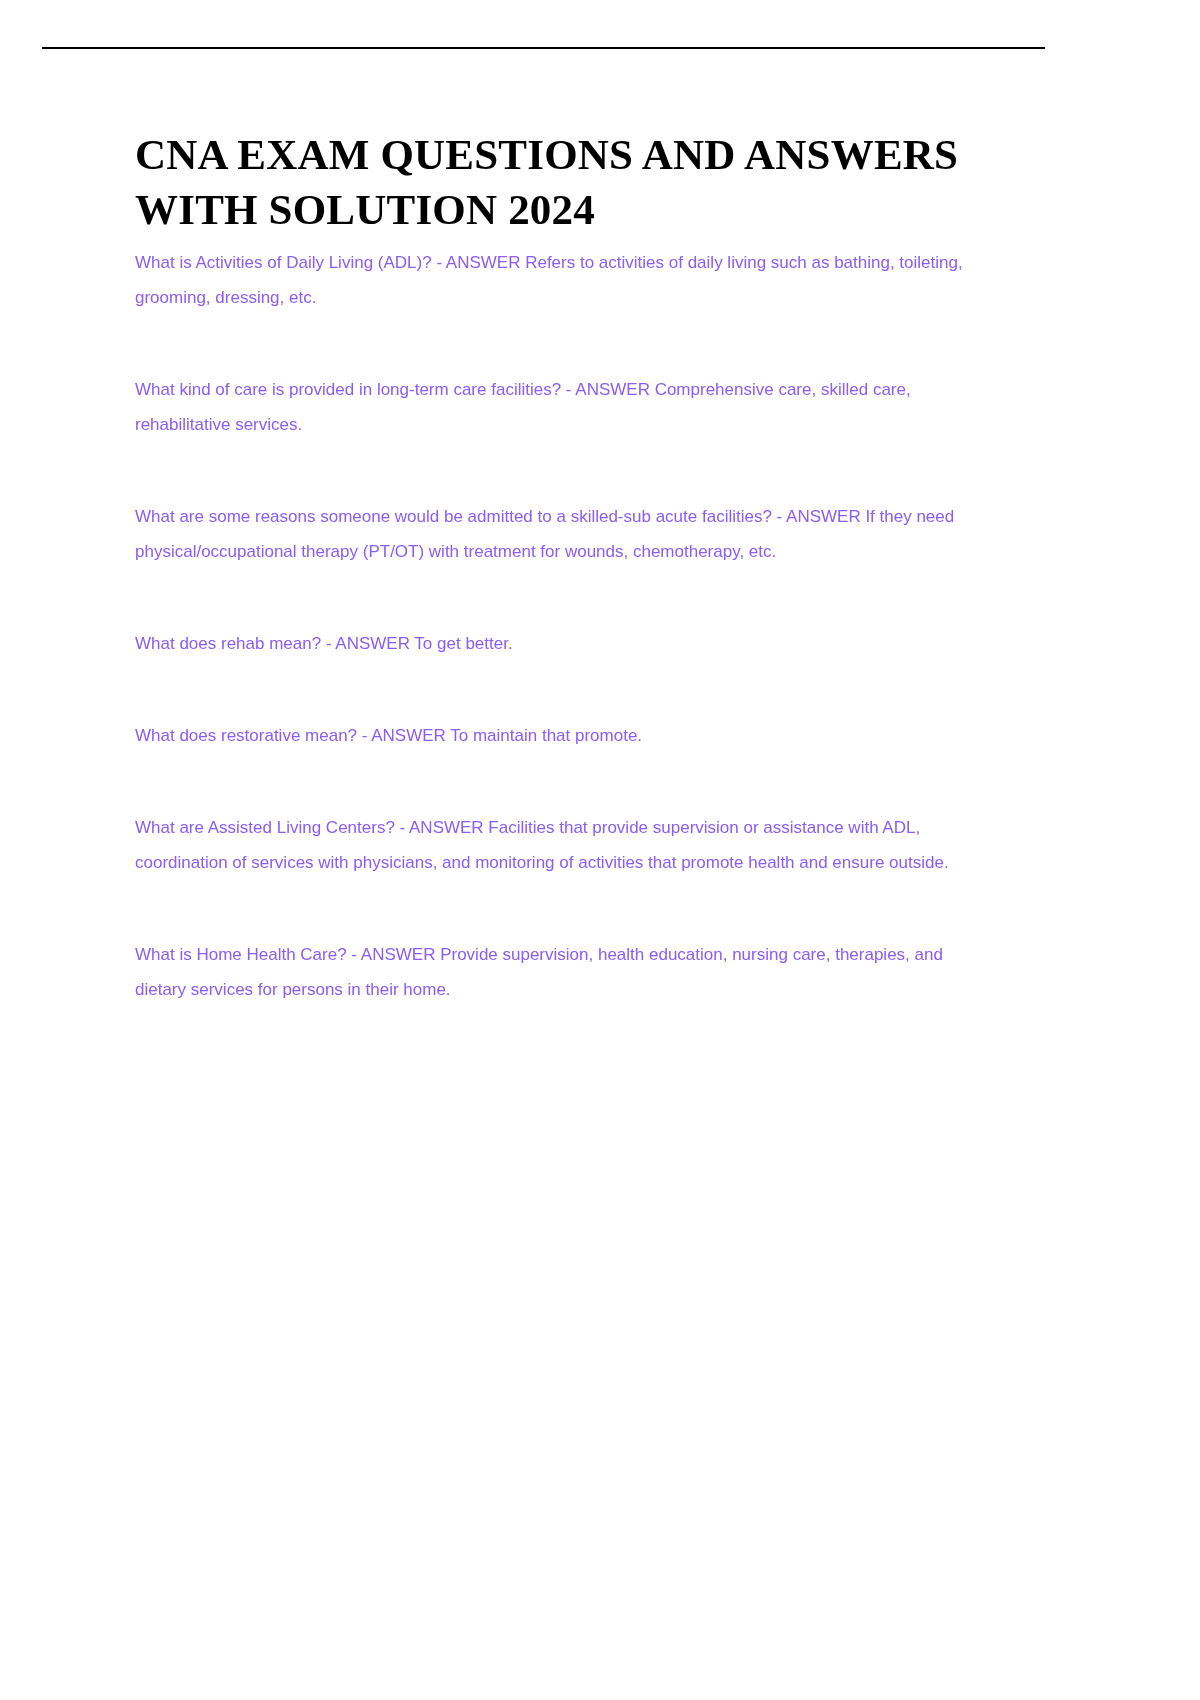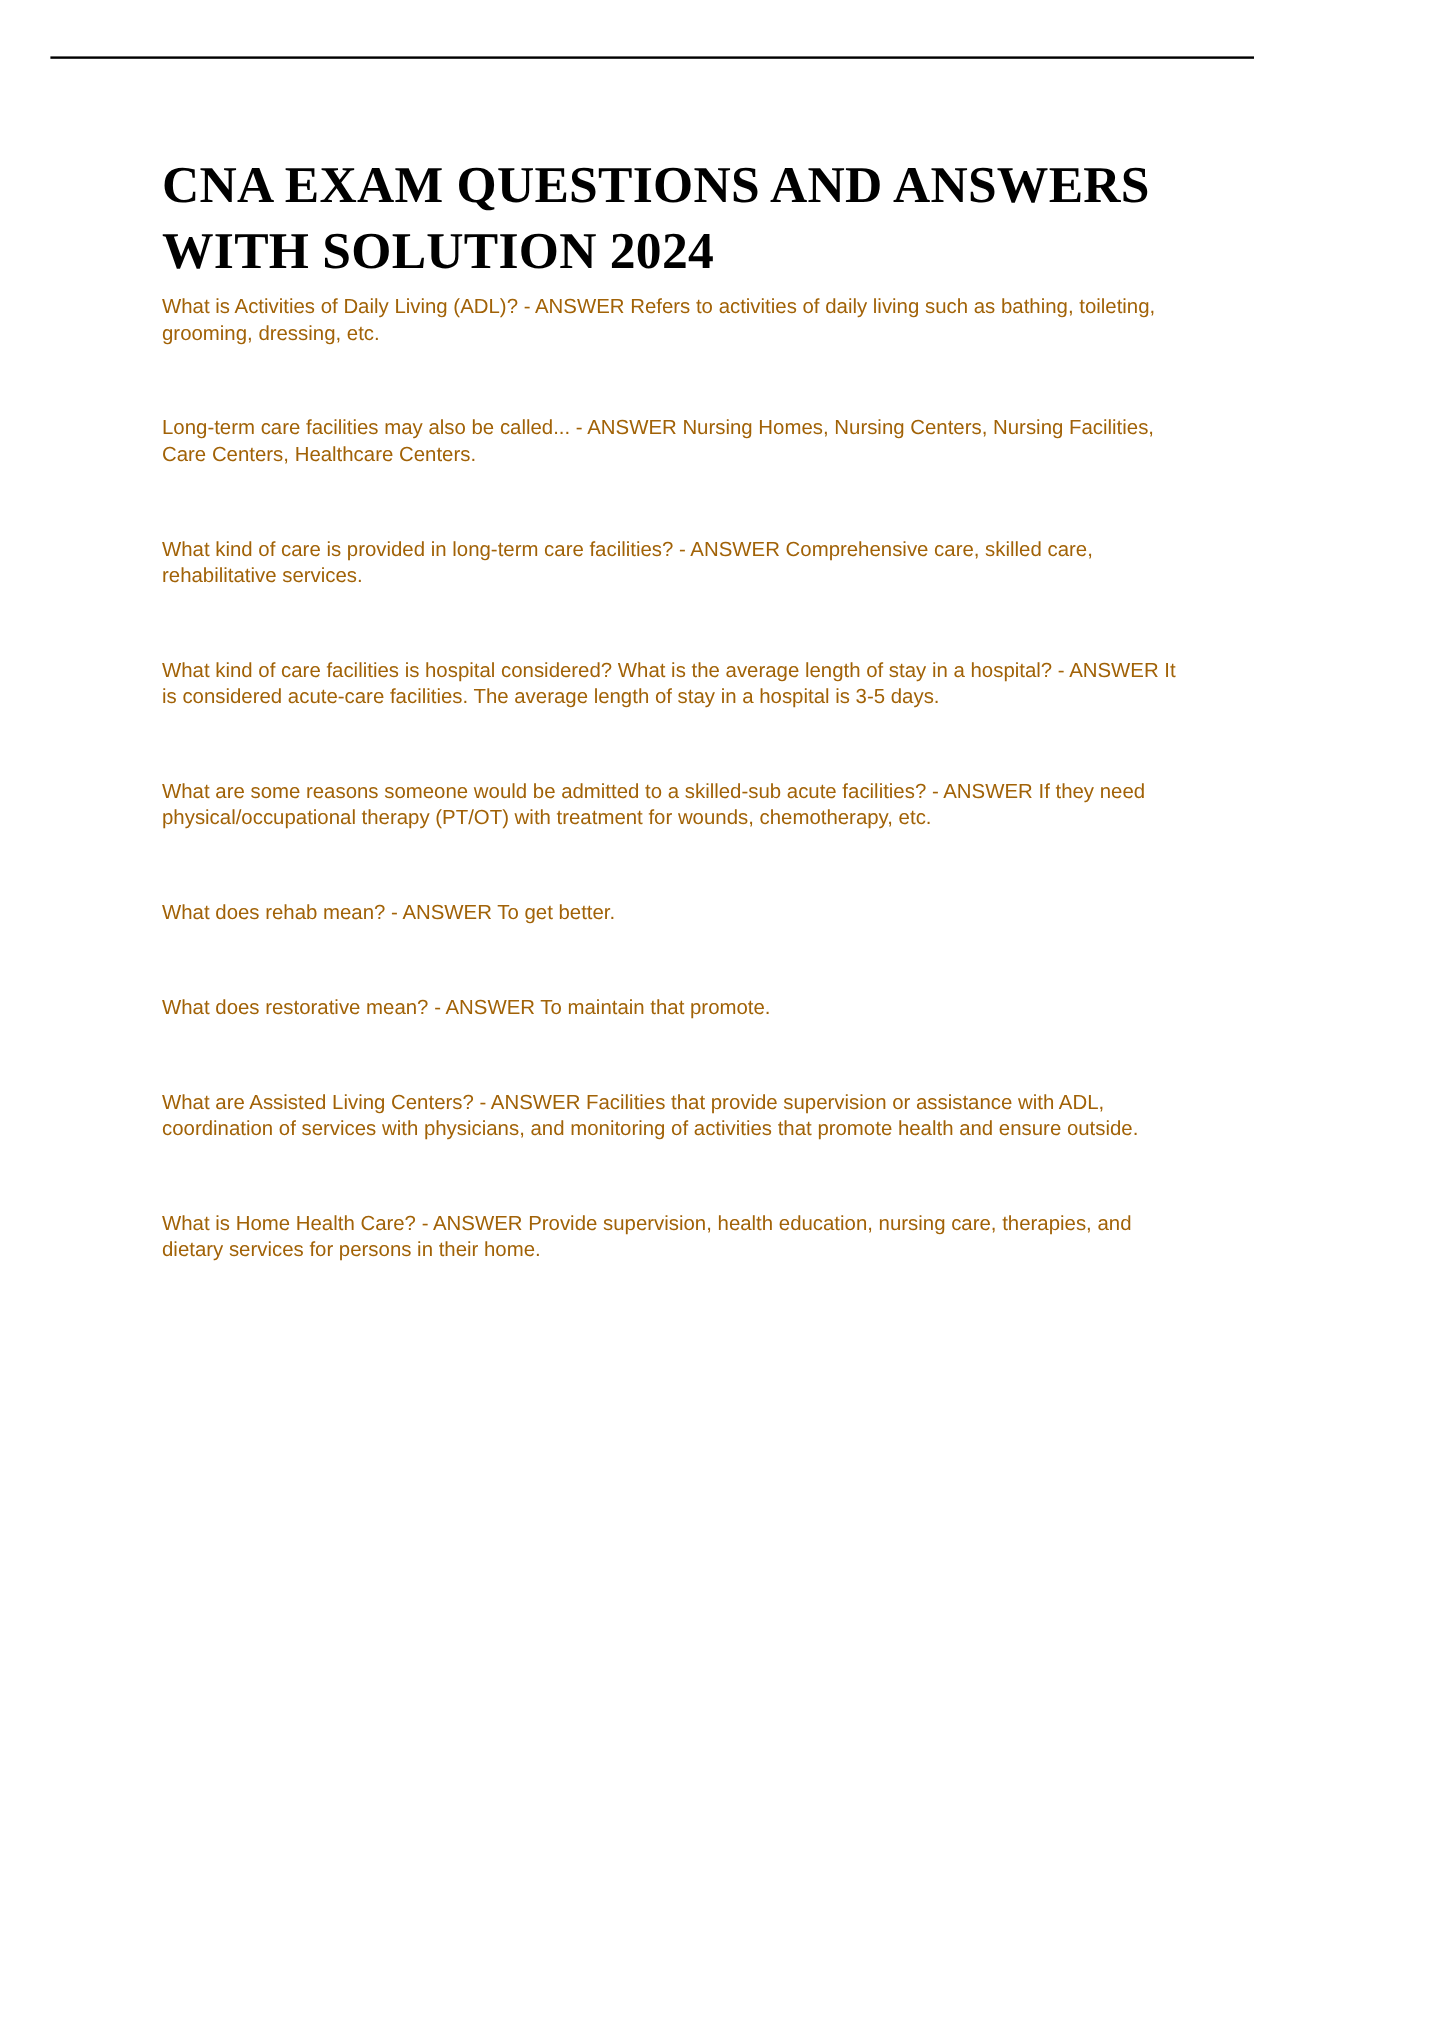--- a/index.html
+++ b/index.html
@@ -37,43 +37,41 @@
     font-family: "Liberation Serif", serif;
     font-weight: 700;
     font-size: 43px;
     line-height: 1.27;
     color: #000000;
     letter-spacing: 0.2px;
     margin-bottom: 8px;
   }
   .qa-list p {
     font-size: 17px;
-    line-height: 22px;
-    color: #a16207;
+    line-height: 35px;
+    color: #8b5cf6;
     margin-bottom: 57px;
   }
 </style>
 </head>
 <body>
 
 <div class="page">
   <div class="rule rule-top"></div>
 
   <div class="content">
     <h1 class="doc-title">CNA EXAM QUESTIONS AND ANSWERS WITH SOLUTION 2024</h1>
 
     <div class="qa-list">
 
         <p>What is Activities of Daily Living (ADL)? - ANSWER Refers to activities of daily living such as bathing, toileting, grooming, dressing, etc.</p>
 
-        <p>Long-term care facilities may also be called... - ANSWER Nursing Homes, Nursing Centers, Nursing Facilities, Care Centers, Healthcare Centers.</p>
 
         <p>What kind of care is provided in long-term care facilities? - ANSWER Comprehensive care, skilled care, rehabilitative services.</p>
 
-        <p>What kind of care facilities is hospital considered? What is the average length of stay in a hospital? - ANSWER It is considered acute-care facilities. The average length of stay in a hospital is 3-5 days.</p>
 
         <p>What are some reasons someone would be admitted to a skilled-sub acute facilities? - ANSWER If they need physical/occupational therapy (PT/OT) with treatment for wounds, chemotherapy, etc.</p>
 
         <p>What does rehab mean? - ANSWER To get better.</p>
 
         <p>What does restorative mean? - ANSWER To maintain that promote.</p>
 
 
         <p>What are Assisted Living Centers? - ANSWER Facilities that provide supervision or assistance with ADL, coordination of services with physicians, and monitoring of activities that promote health and ensure outside.</p>
 

